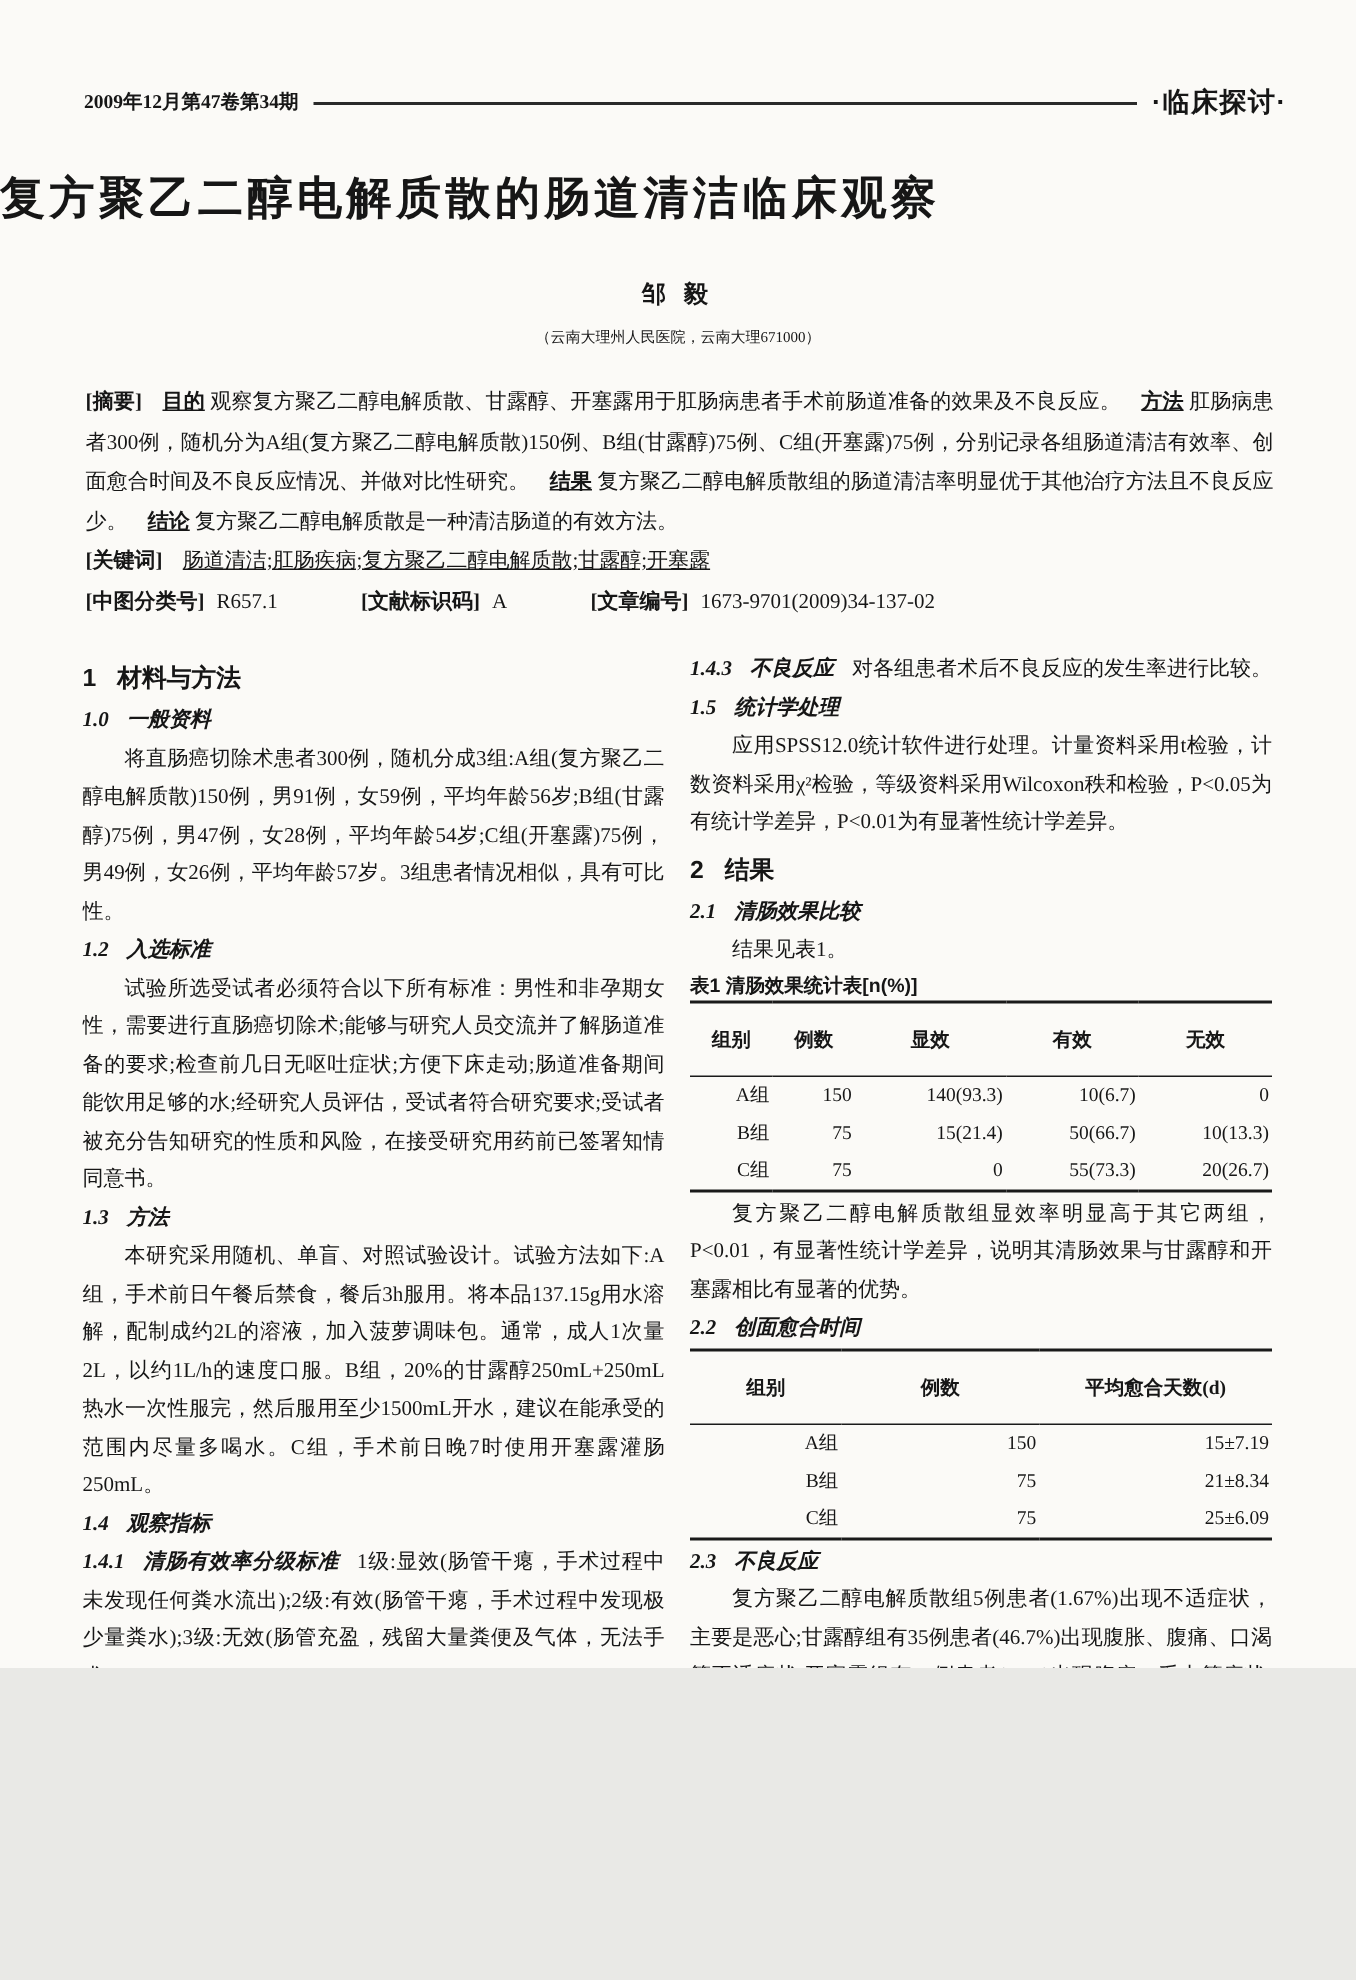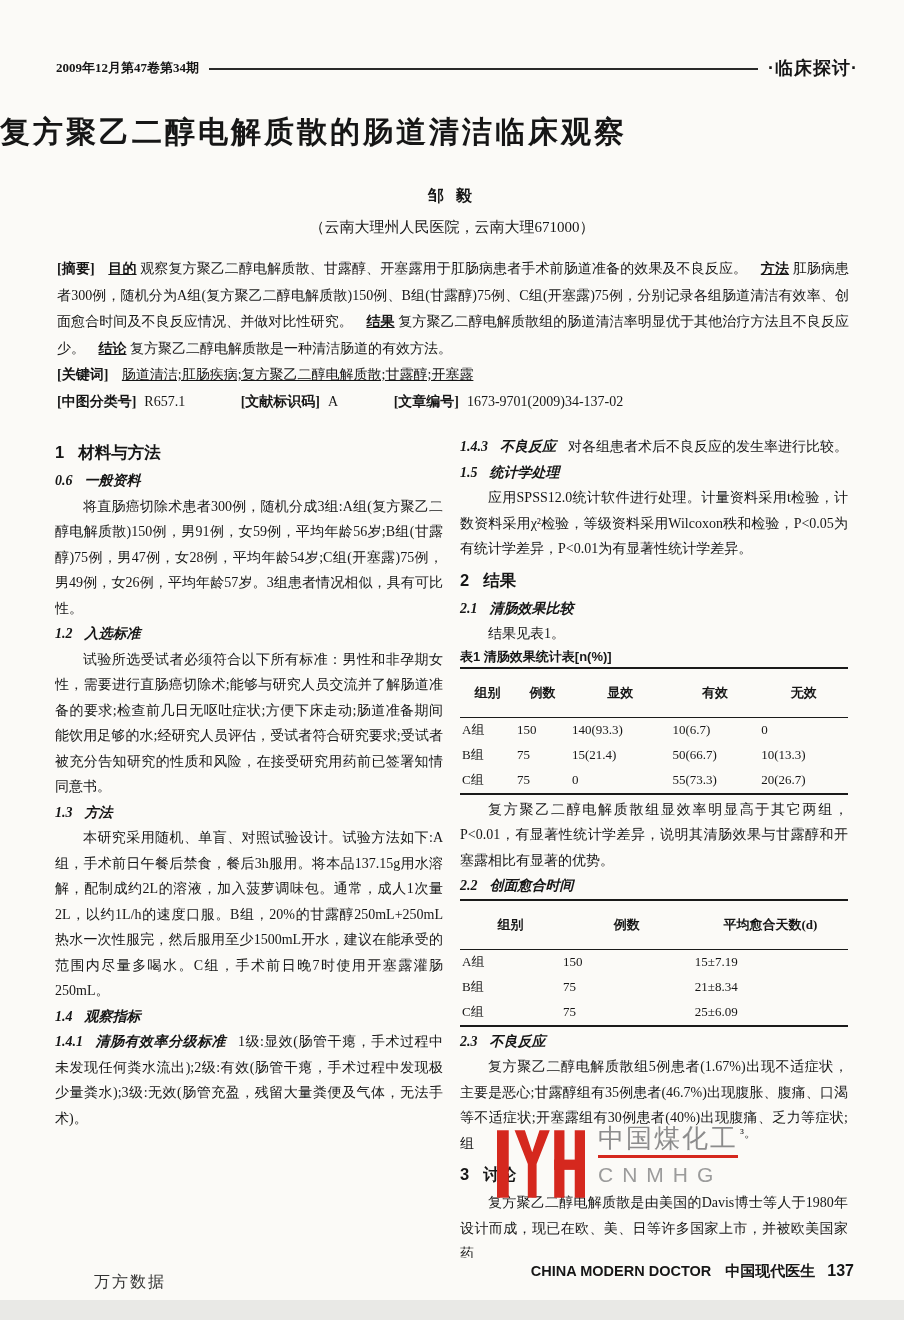--- a/index.html
+++ b/index.html
@@ -1,30 +1,30 @@
 <!DOCTYPE html>
 <html><head>
 <meta charset="utf-8">
 <style>
   html,body{margin:0;padding:0;background:#e9e9e6;}
-  .page{position:relative;width:904px;height:1300px;margin:0 auto;background:#fbfaf7;
+  .page{position:relative;width:904px;height:1112px;margin:0 auto;background:#fbfaf7;
         font-family:"Liberation Serif",serif;color:#161616;overflow:hidden;}
 
   
   .hdr{position:absolute;top:56px;left:56px;right:46px;display:flex;align-items:center;}
   .hdr-issue{font-size:13px;white-space:nowrap;font-weight:bold;}
   .hdr-line{flex:1;height:2px;background:#2a2a2a;margin:2px 10px 0 10px;}
   .hdr-col{font-size:18px;font-weight:bold;letter-spacing:1px;font-family:"Liberation Sans",sans-serif;}
 
   
   .title{position:absolute;top:112px;left:0;right:0;margin:0;text-align:left;
          font-size:30px;font-weight:900;letter-spacing:3px;}
   .author{position:absolute;top:186px;left:0;right:0;text-align:center;
           font-size:16px;font-weight:bold;letter-spacing:4px;}
-  .affil{position:absolute;top:218px;left:0;right:0;text-align:center;font-size:15px;}
+  .affil{position:absolute;top:218px;left:0;right:0;text-align:center;font-size:10px;}
 
   
   .abstract{position:absolute;top:256px;left:57px;width:792px;font-size:14px;line-height:26.5px;}
   .abstract p{margin:0;text-align:justify;}
   .gap{margin-left:10px;text-decoration:underline;}
   .meta-line .meta-item{margin-right:52px;white-space:nowrap;}
   .meta-line .meta-item:last-child{margin-right:0;}
   .meta-item b{margin-right:8px;}
 
   
@@ -40,21 +40,21 @@
   .inline-head b{font-style:italic;}
   .inline-head .ht{margin-left:12px;}
   .see-table{text-indent:2em;}
 
   
   .tbl-cap{margin:3px 0 1px 0;text-align:center;font-weight:bold;font-size:13px;
            font-family:"Liberation Sans",sans-serif;line-height:20px;}
   table{width:100%;border-collapse:collapse;border-top:2px solid #1a1a1a;border-bottom:2px solid #1a1a1a;
         font-size:13px;margin-bottom:2px;}
   th{border-bottom:1.5px solid #1a1a1a;font-weight:bold;padding:15px 2px;text-align:center;line-height:18px;}
-  td{padding:3.5px 2px;text-align:left;line-height:18px;}
+  td{padding:3.5px 2px;text-align:right;line-height:18px;}
 
   
   .watermark{position:absolute;left:497px;top:1116px;display:flex;align-items:flex-start;z-index:5;}
   .wm-logo{flex:none;}
   .wm-text{margin-left:13px;padding-top:8px;}
   .wm-row{display:flex;align-items:flex-start;}
   .wm-name{font-size:26px;color:#8c8c8c;letter-spacing:2px;line-height:30px;
            border-bottom:3px solid #d5281e;padding-bottom:1px;}
   .wm-suffix{font-size:13px;color:#1a1a1a;margin-left:2px;line-height:18px;}
   .wm-sub{margin-top:5px;font-size:21px;color:#9b9b9b;letter-spacing:9px;
@@ -105,21 +105,21 @@
       <span class="meta-item"><b>[文章编号]</b><span>1673-9701(2009)34-137-02</span></span>
     </p>
   </div>
 
   <div class="cols">
 
     <div class="col">
 
       <h2 class="h1"><span>1</span><span class="ht">材料与方法</span></h2>
 
-      <h3 class="h2"><span>0.6</span><span class="ht">一般资料</span></h3>
+      <h3 class="h2"><span>1.0</span><span class="ht">一般资料</span></h3>
       <p class="indent">将直肠癌切除术患者300例，随机分成3组:A组(复方聚乙二醇电解质散)150例，男91例，女59例，平均年龄56岁;B组(甘露醇)75例，男47例，女28例，平均年龄54岁;C组(开塞露)75例，男49例，女26例，平均年龄57岁。3组患者情况相似，具有可比性。</p>
 
       <h3 class="h2"><span>1.2</span><span class="ht">入选标准</span></h3>
       <p class="indent">试验所选受试者必须符合以下所有标准：男性和非孕期女性，需要进行直肠癌切除术;能够与研究人员交流并了解肠道准备的要求;检查前几日无呕吐症状;方便下床走动;肠道准备期间能饮用足够的水;经研究人员评估，受试者符合研究要求;受试者被充分告知研究的性质和风险，在接受研究用药前已签署知情同意书。</p>
 
       <h3 class="h2"><span>1.3</span><span class="ht">方法</span></h3>
       <p class="indent">本研究采用随机、单盲、对照试验设计。试验方法如下:A组，手术前日午餐后禁食，餐后3h服用。将本品137.15g用水溶解，配制成约2L的溶液，加入菠萝调味包。通常，成人1次量2L，以约1L/h的速度口服。B组，20%的甘露醇250mL+250mL热水一次性服完，然后服用至少1500mL开水，建议在能承受的范围内尽量多喝水。C组，手术前日晚7时使用开塞露灌肠250mL。</p>
 
       <h3 class="h2"><span>1.4</span><span class="ht">观察指标</span></h3>
 

